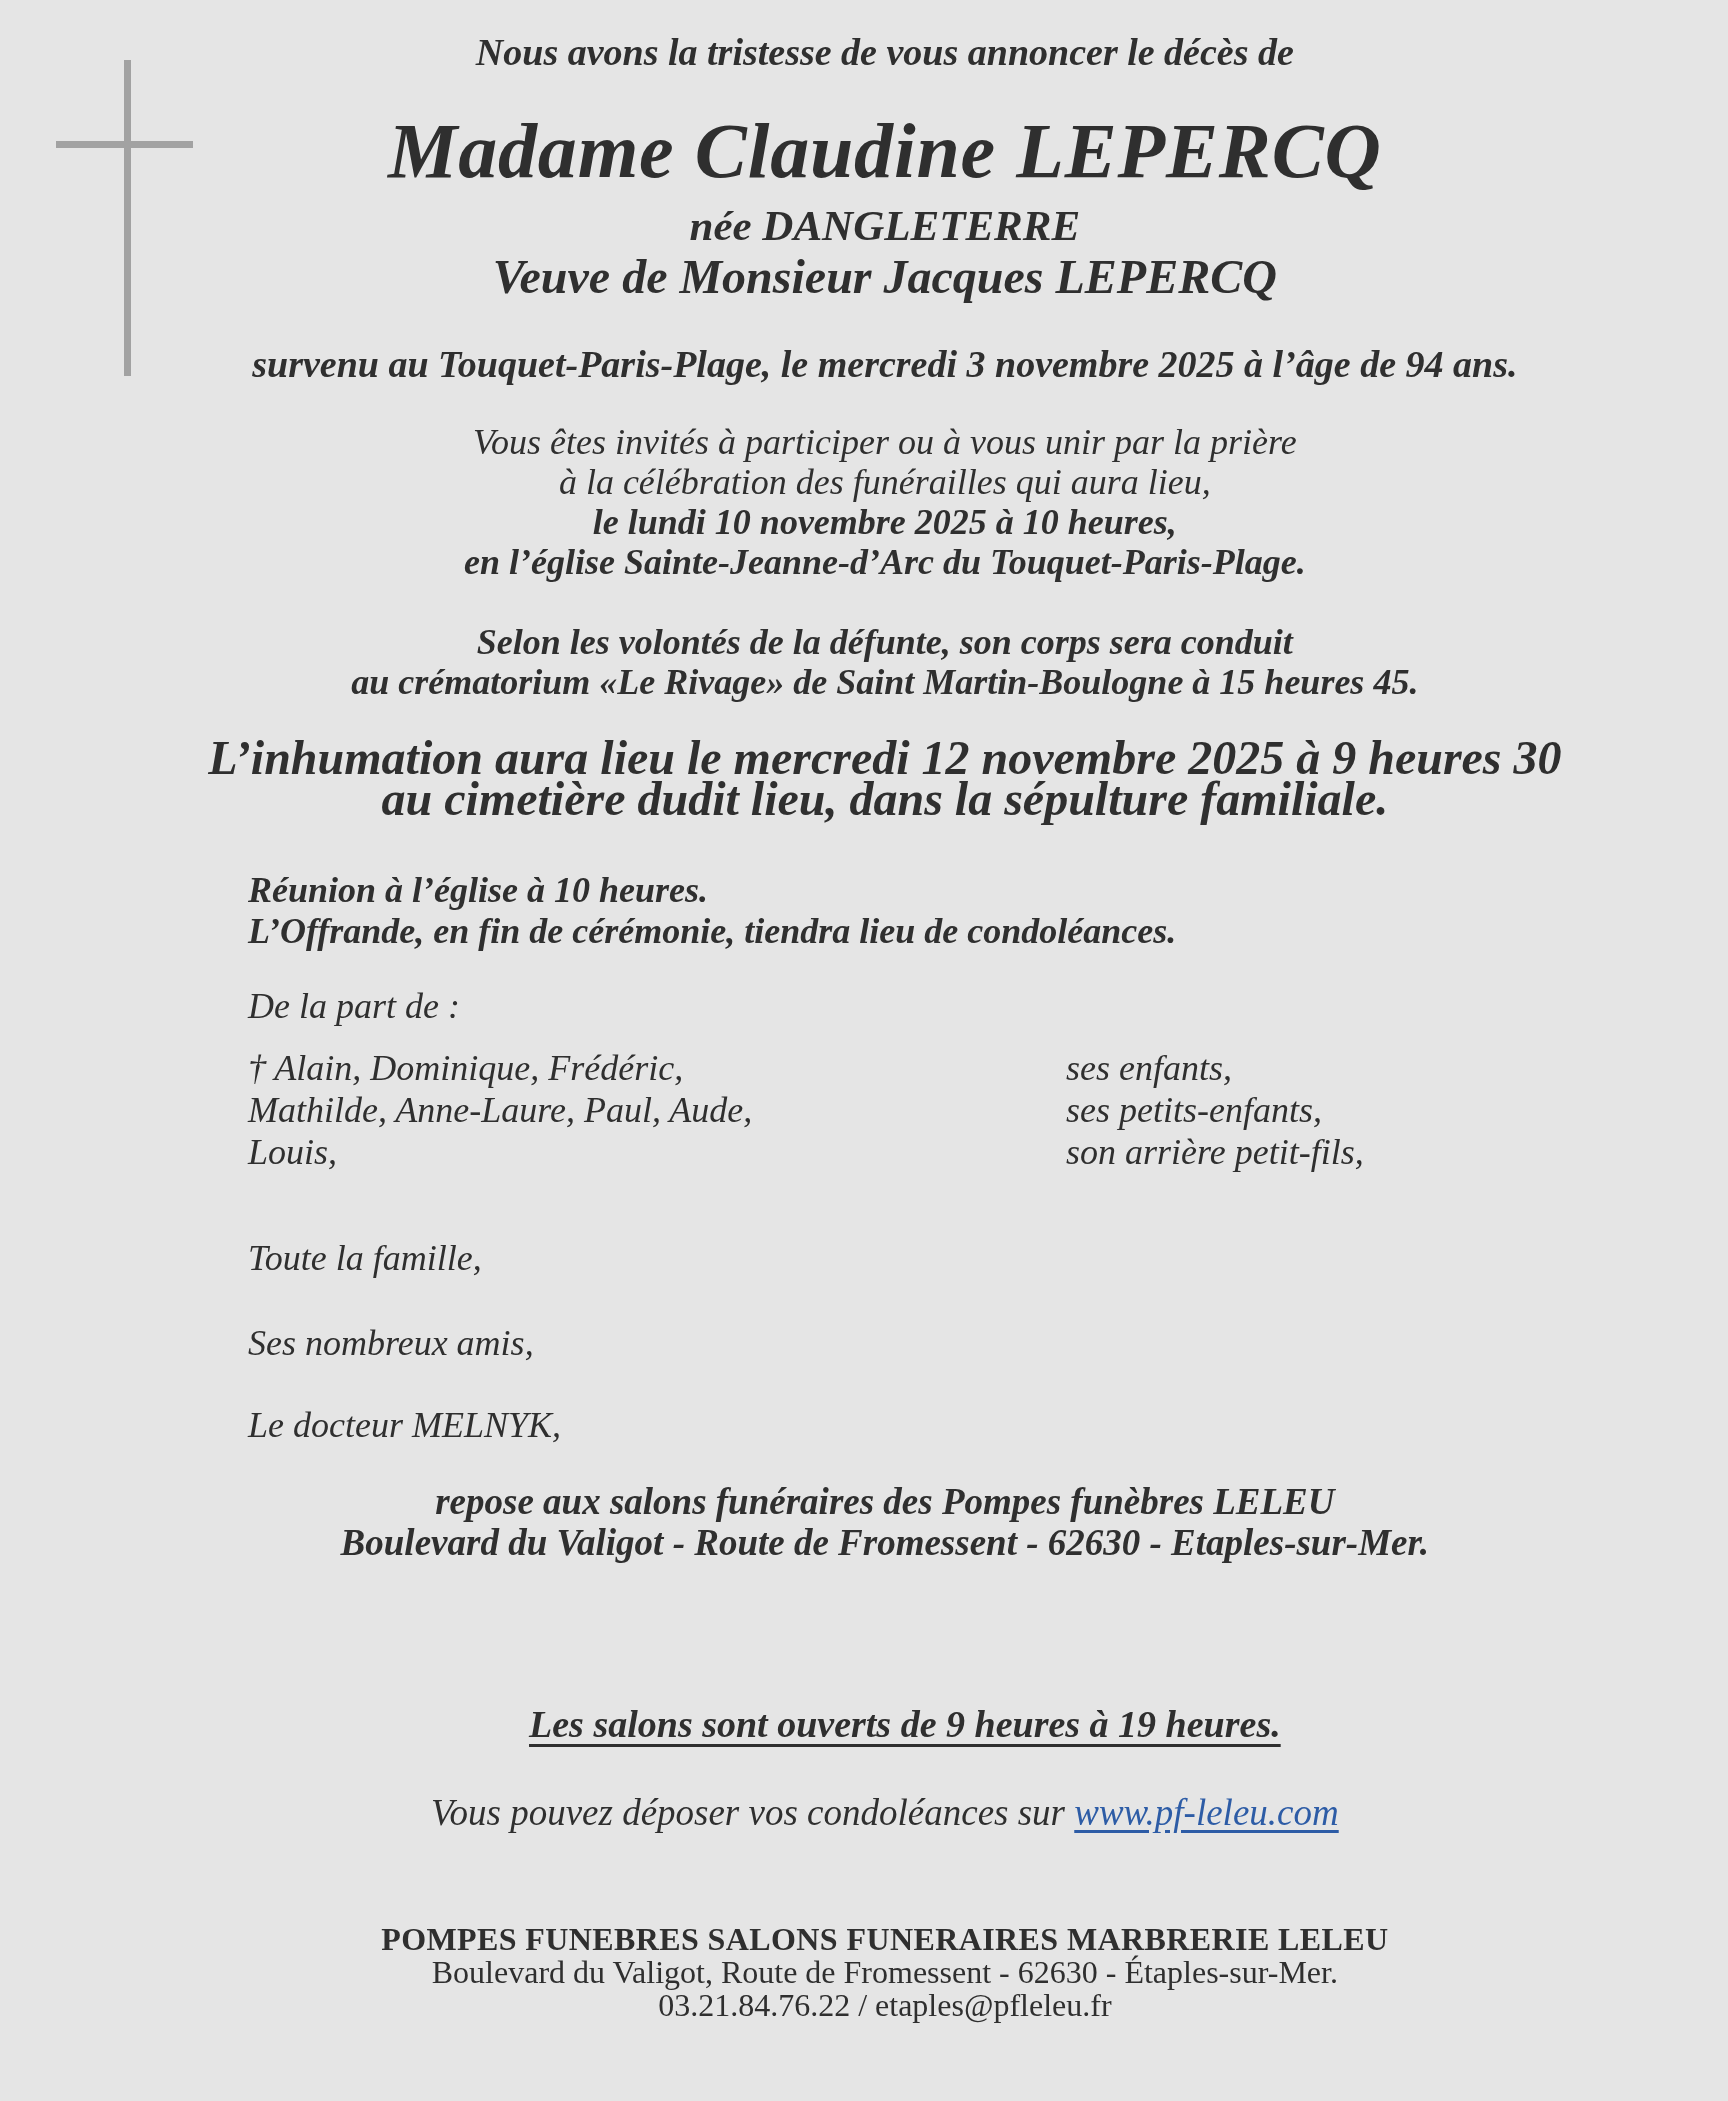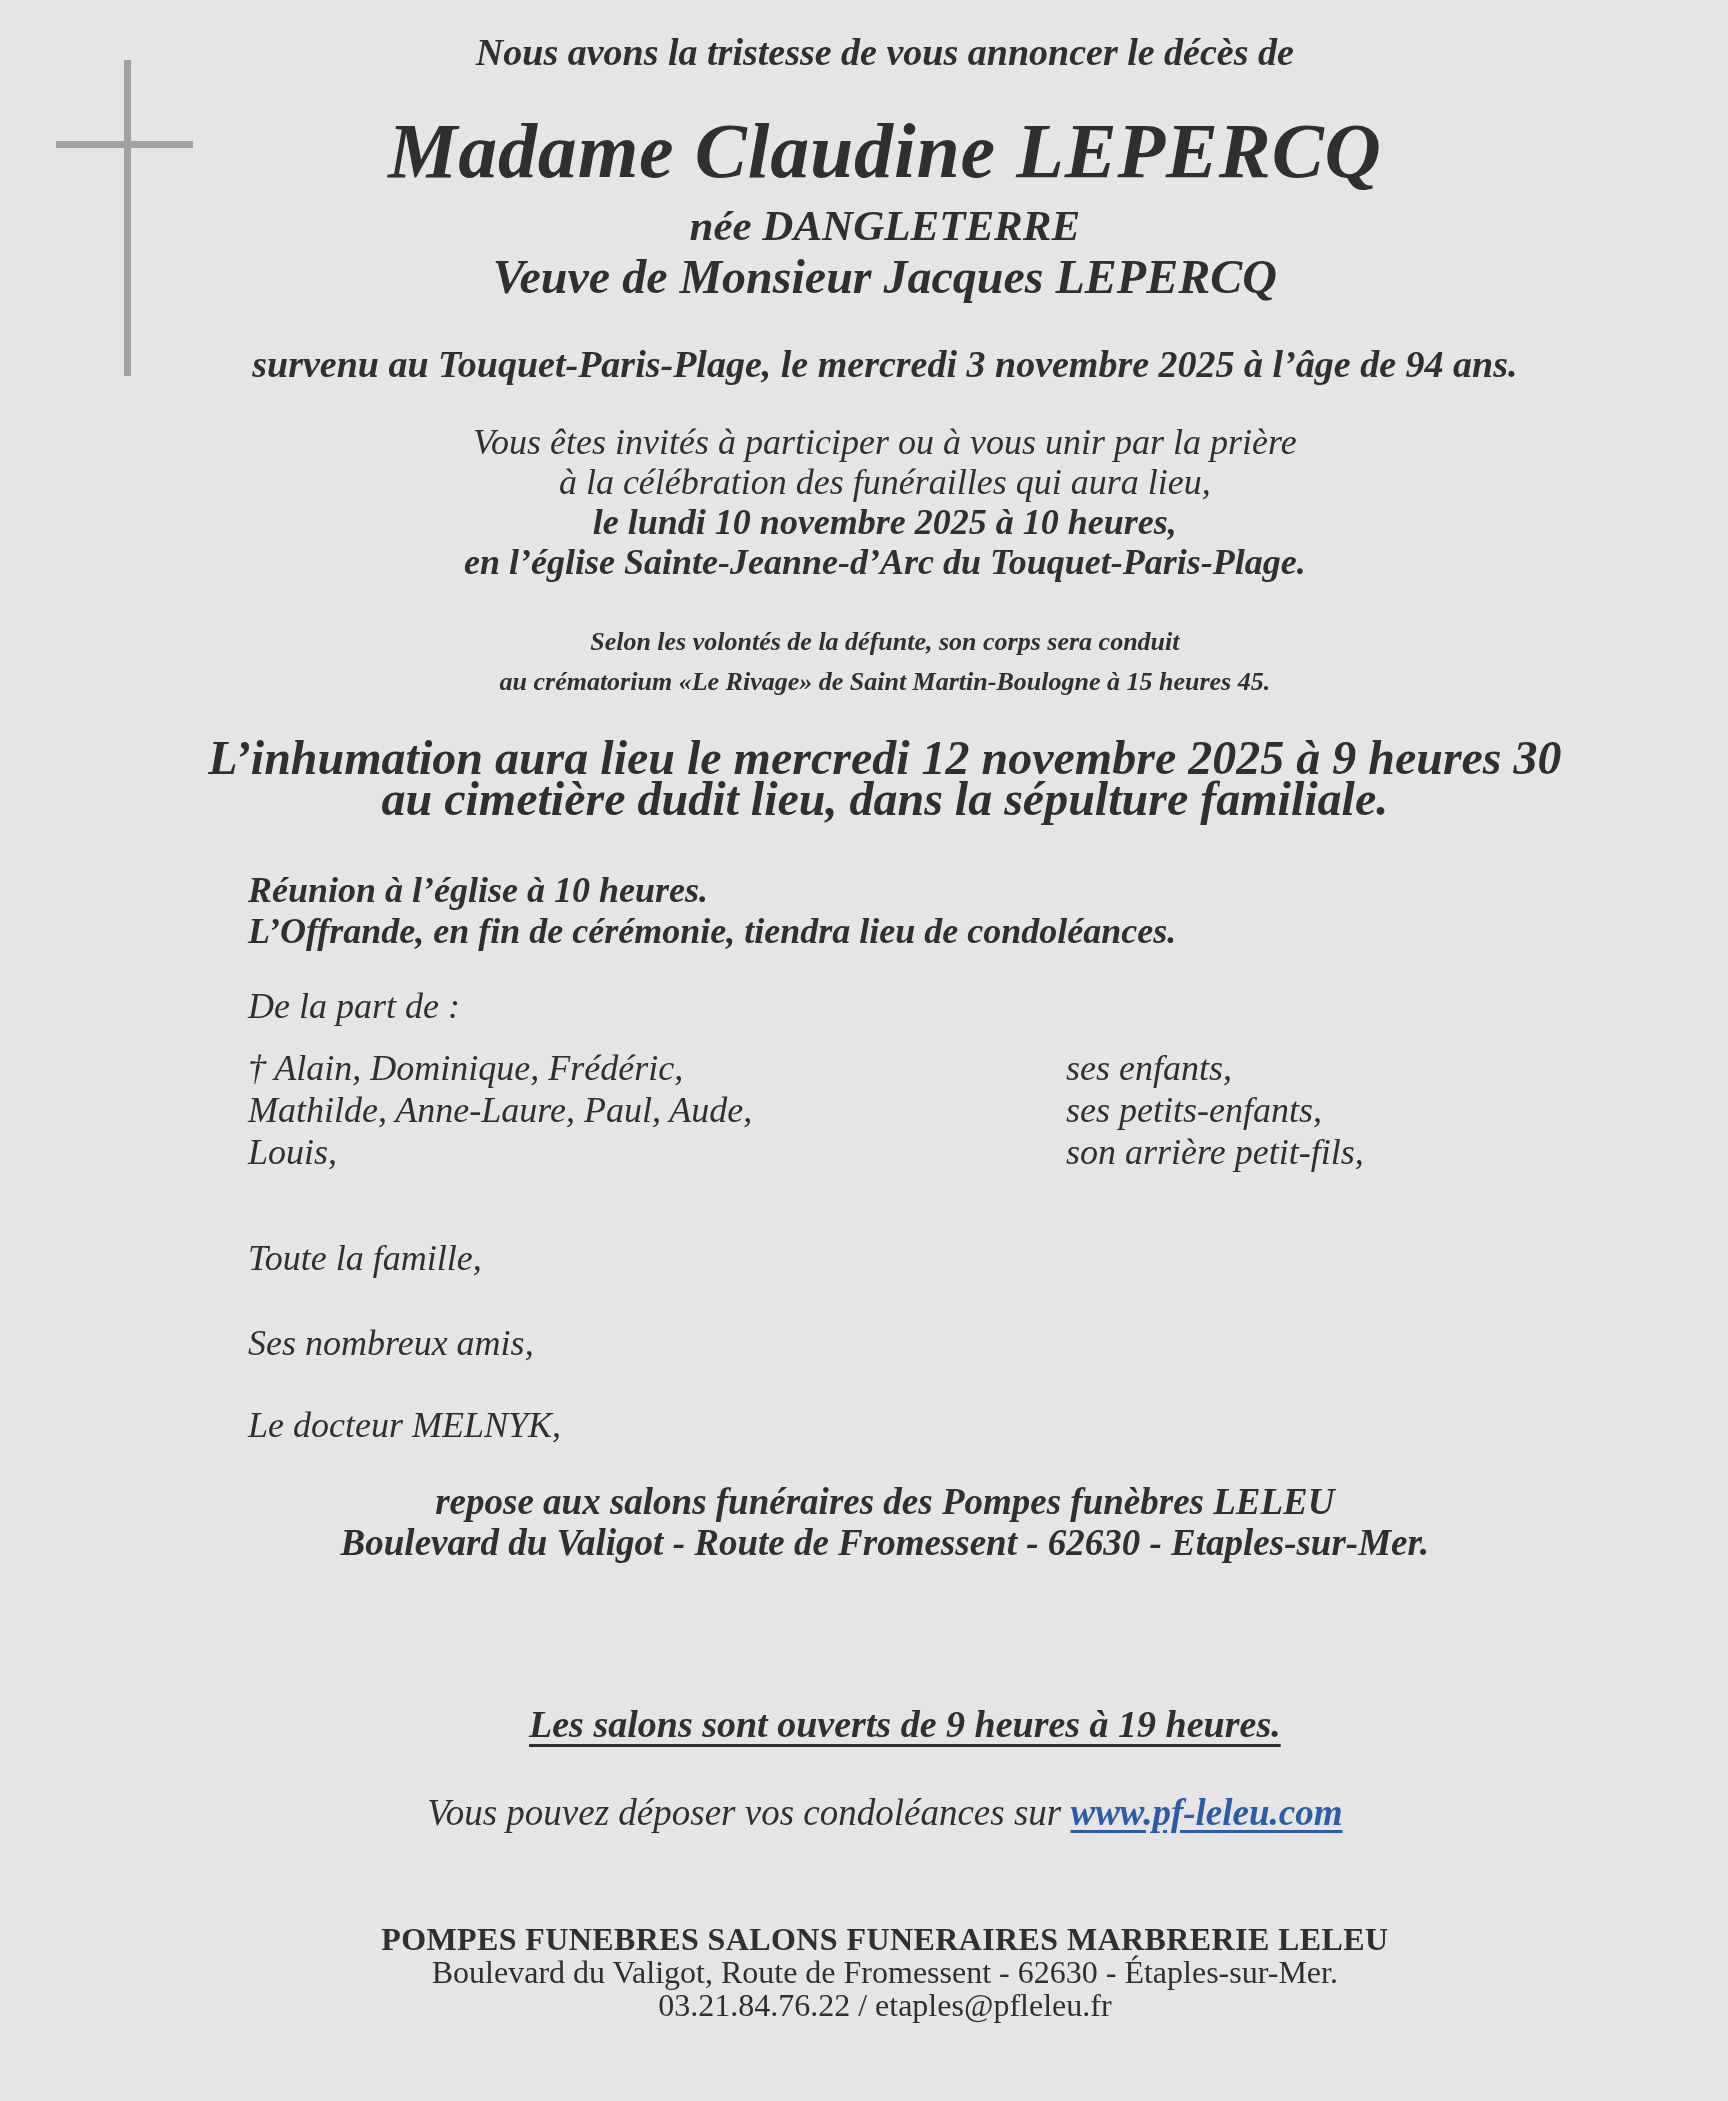--- a/index.html
+++ b/index.html
@@ -28,35 +28,35 @@
   .blk { position: absolute; font-style: italic; }
   .c { left: 50px; right: 8.3px; text-align: center; }
   .l { left: 248px; text-align: left; }
   .b { font-weight: bold; }
   .intro      { top: 30px;  font-size: 38px; font-weight: bold; }
   .title      { top: 106px; font-size: 78px; font-weight: bold; letter-spacing: 0.8px; margin: 0; }
   .maiden     { top: 201px; font-size: 43px; font-weight: bold; }
   .widow      { top: 249px; font-size: 48px; font-weight: bold; }
   .death      { top: 342px; font-size: 38px; font-weight: bold; }
   .invitation { top: 422px; font-size: 36px; line-height: 40px; }
-  .cremation  { top: 622px; font-size: 26px; line-height: 40px; font-weight: bold; }
+  .cremation  { top: 622px; font-size: 36px; line-height: 40px; font-weight: bold; }
   .burial     { top: 737px; font-size: 48px; line-height: 41px; font-weight: bold; }
   .meeting    { top: 870px; font-size: 36px; line-height: 41px; font-weight: bold; }
   .fromhead   { top: 985px; font-size: 36px; }
   .family     { top: 1047px; font-size: 36px; line-height: 42px; right: 8.3px; }
   .family .row { position: relative; }
   .family .relation { position: absolute; left: 818px; top: 0; }
   .other1     { top: 1237px; font-size: 36px; }
   .other2     { top: 1322px; font-size: 36px; }
   .other3     { top: 1404px; font-size: 36px; }
   .repose     { top: 1481px; font-size: 37px; line-height: 41px; font-weight: bold; }
   .salons     { top: 1702px; font-size: 38px; font-weight: bold; }
   .salons span { text-decoration: underline; text-decoration-thickness: 3.3px; text-underline-offset: 6.6px; margin-left: 40px; }
   .condolences{ top: 1791px; font-size: 37px; }
-  .condolences a { text-decoration: underline; text-underline-offset: 5px; font-weight: bold; }
+  .condolences a { text-decoration: underline; text-underline-offset: 5px; }
   .footer     { top: 1923px; font-style: normal; font-size: 32px; line-height: 33px; }
   .footer .company { font-weight: bold; letter-spacing: 0.4px; }
 </style>
 </head>
 <body>
 
 <div class="page">
 
   <div class="cross">
     <div class="v"></div>

